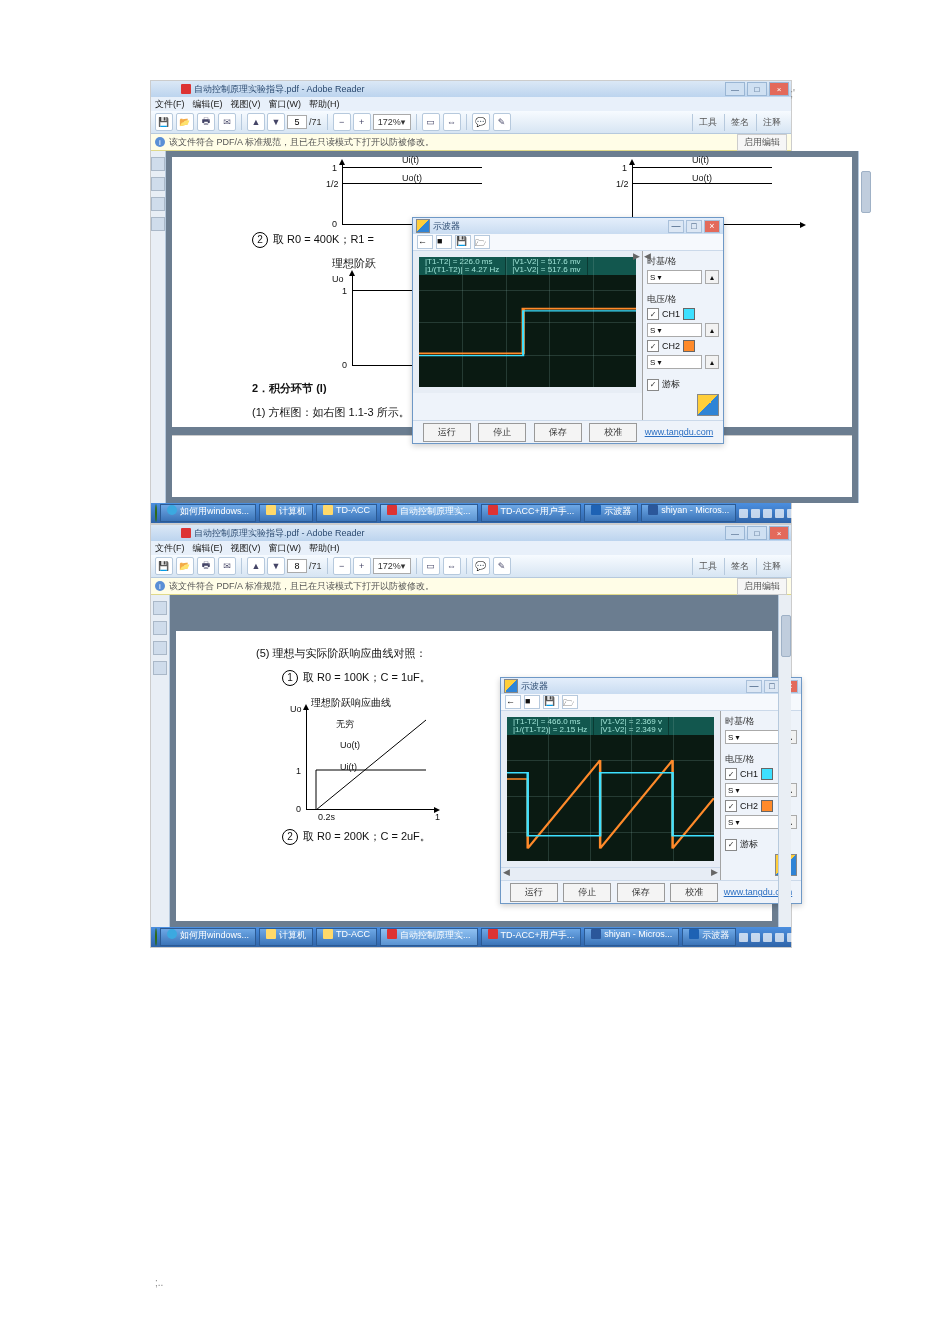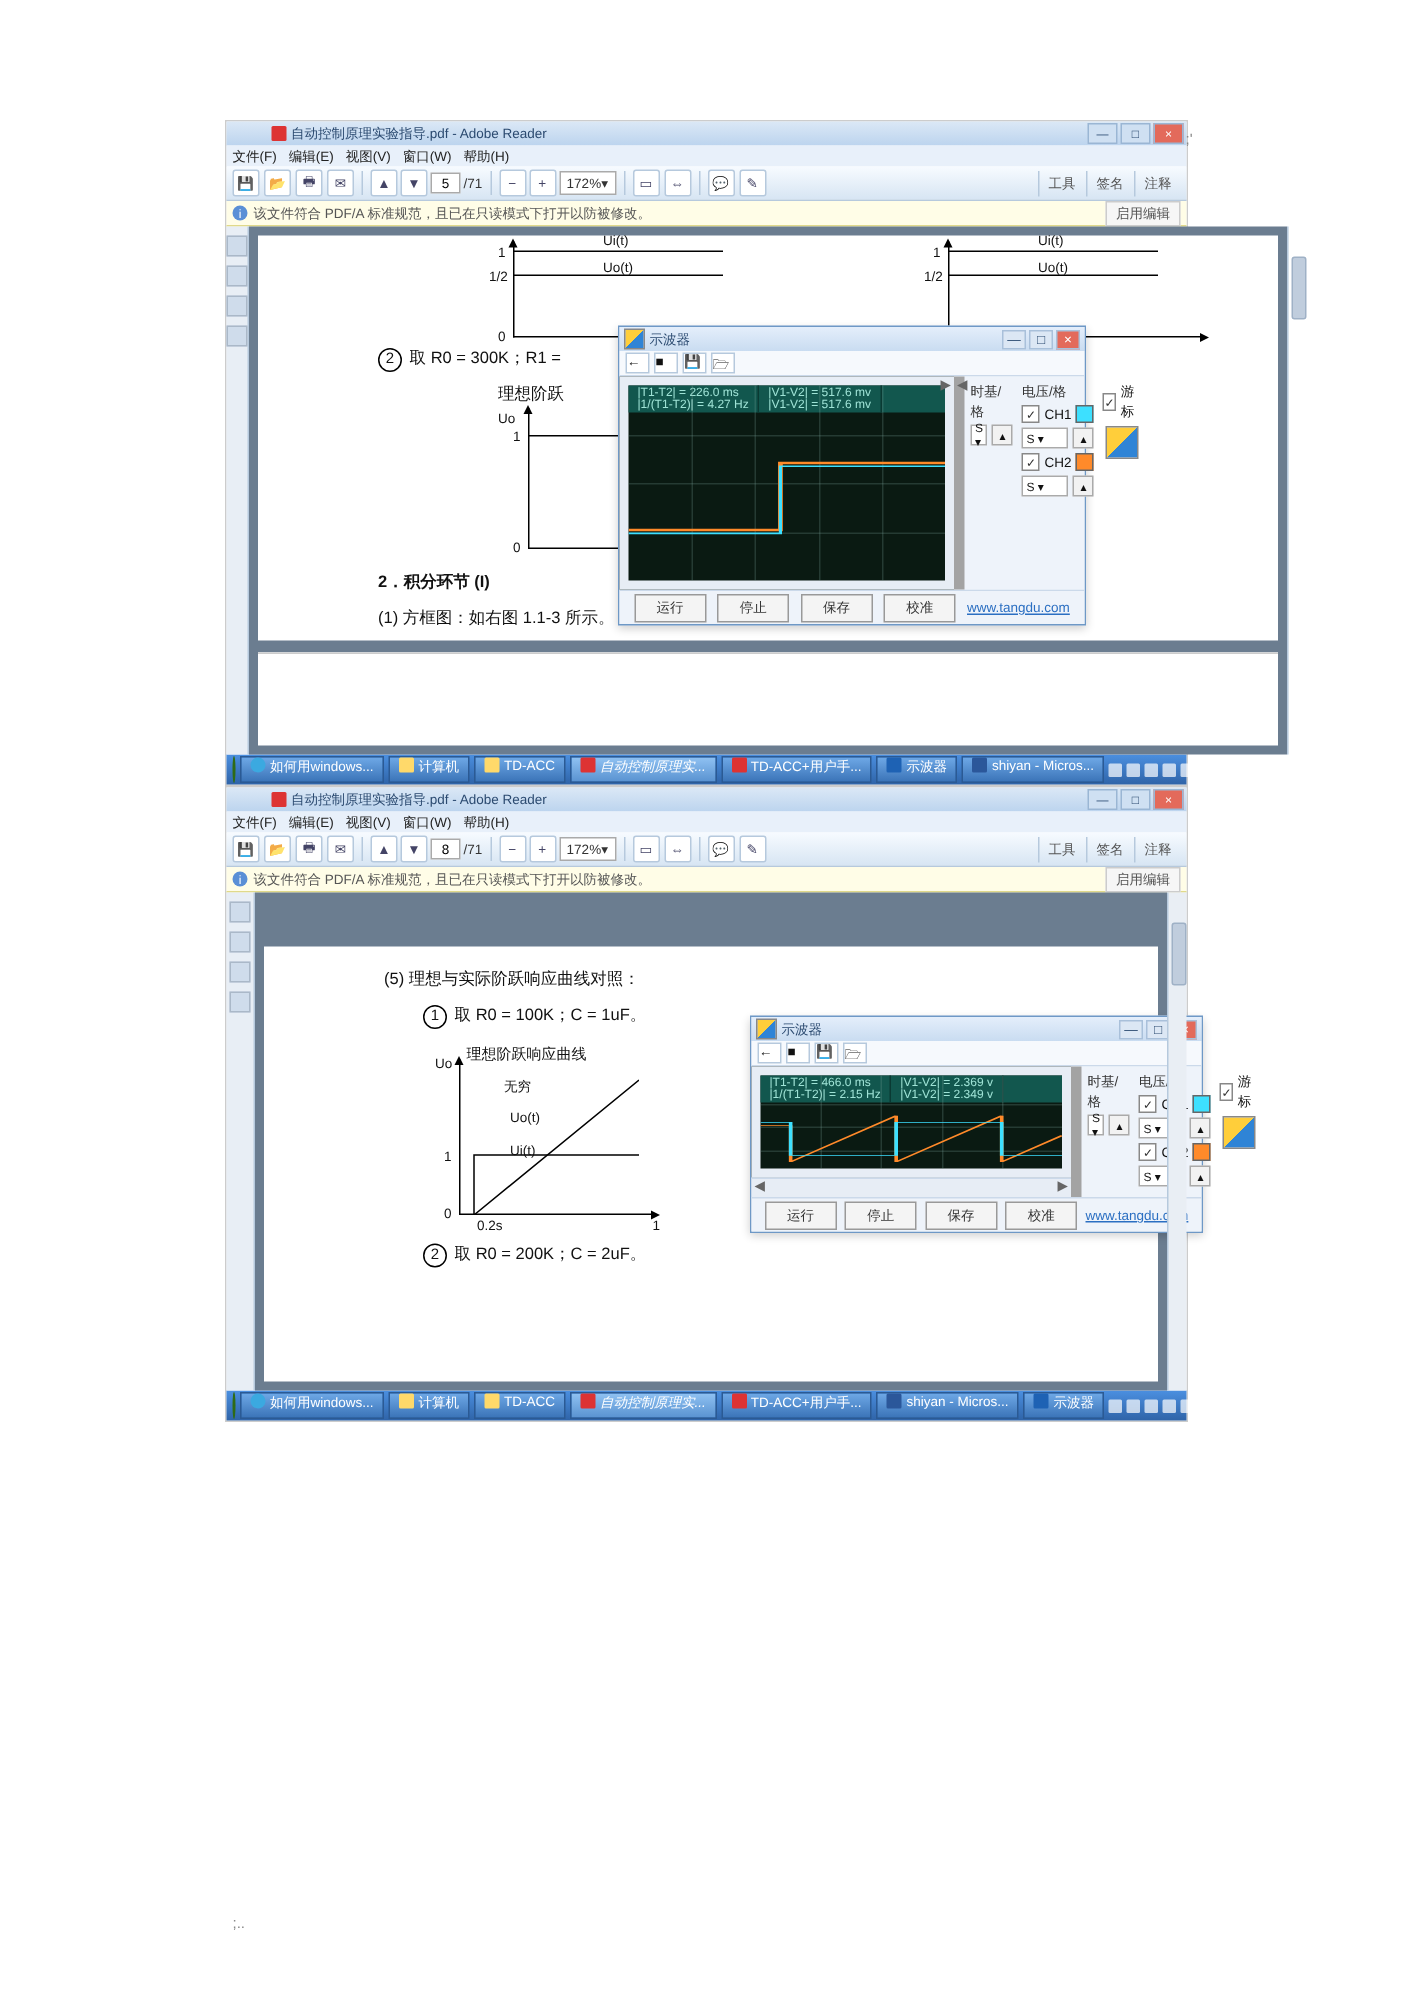--- a/index.html
+++ b/index.html
@@ -116,21 +116,21 @@
   
   .taskbar {
     height:20px;background:linear-gradient(#4b8fe0,#2f64a8);display:flex;align-items:center;padding:0 4px;gap:3px;font-size:9px;color:#fff;
   }
   .start {
     width:20px;height:16px;background:radial-gradient(circle,#7fd13b 25%,#3a8c1d 70%);border-radius:50%;border:1px solid #2f6b16;
   }
   .taskbtn {
     height:16px;padding:0 6px;background:linear-gradient(#6ea8e6,#3b74b8);border:1px solid #2b5a94;display:flex;gap:3px;white-space:nowrap;
   }
-  .taskbtn.active{background:linear-gradient(#8fc1f2,#5a93d1);font-style:italic;}
+  .taskbtn.active{background:linear-gradient(#8fc1f2,#5a93d1);}
   .taskico{width:10px;height:10px;background:#fff;border-radius:1px;display:inline-block;}
   .taskico.pdf{background:#d33;}
   .taskico.word{background:#2b579a;}
   .taskico.folder{background:#ffd96a;}
   .taskico.ie{background:#3ba9e0;border-radius:50%;}
   .taskico.scope{background:#1e62b4;}
   .tray {
     margin-left:auto;display:flex;align-items:center;gap:3px;font-size:8px;color:#fff;
   }
   .tray .t-ico{width:9px;height:9px;background:#fff;opacity:.7;border-radius:1px;}
@@ -184,21 +184,21 @@
   .osc .scope-info{position:absolute;top:0;left:0;right:0;height:18px;background:#12574e;font-size:8px;color:#9fe3d6;display:flex;}
   .osc .scope-info div{padding:1px 6px;border-right:1px solid #0a3a33;line-height:8px;}
   .osc .gridl{position:absolute;left:0;right:0;top:0;bottom:0;}
   .osc .gridl .gh{position:absolute;left:0;right:0;height:1px;background:rgba(120,160,150,.25);}
   .osc .gridl .gv{position:absolute;top:0;bottom:0;width:1px;background:rgba(120,160,150,.25);}
   .osc .trace{position:absolute;pointer-events:none;}
   .osc .hscroll{height:12px;background:#e7edf5;border-top:1px solid #cbd9ea;position:relative;}
   .osc .hscroll::before{content:"◀";position:absolute;left:2px;top:-1px;font-size:9px;color:#666;}
   .osc .hscroll::after{content:"▶";position:absolute;right:2px;top:-1px;font-size:9px;color:#666;}
   .osc .sidep{
-    width:72px;background:#eef3fa;border-left:7px solid #a3a3a3;padding:4px;display:flex;flex-direction:row;gap:6px;
+    width:72px;background:#eef3fa;border-left:1px solid #a3a3a3;padding:4px;display:flex;flex-direction:column;gap:6px;
   }
   .pgroup{border:0;}
   .pgroup .pt{font-size:9px;color:#333;margin-bottom:2px;}
   .row-c{display:flex;align-items:center;gap:3px;margin-bottom:3px;}
   .chk{width:10px;height:10px;border:1px solid #888;background:#fff;display:inline-flex;align-items:center;justify-content:center;font-size:8px;color:#333;}
   .sel{flex:1;height:12px;border:1px solid #aaa;background:#fff;font-size:8px;display:flex;align-items:center;justify-content:space-between;padding:0 2px;}
   .sw{width:10px;height:10px;border:1px solid #666;}
   .spin{width:12px;height:12px;border:1px solid #aaa;background:#f2f2f2;display:flex;align-items:center;justify-content:center;font-size:8px;}
   .osc .btnrow{height:22px;background:#eef3fa;border-top:1px solid #cbd9ea;display:flex;align-items:center;justify-content:space-around;padding:0 6px;}
   .osc .btnrow .btn{padding:2px 14px;border:1px solid #999;background:#f4f4f4;font-size:9px;color:#333;}
@@ -310,21 +310,21 @@
                 <div class="curve2"></div>
               <span class="lbl" style="left:-10px;top:-2px;">1</span>
               <span class="lbl" style="left:-16px;top:14px;">1/2</span>
               <span class="lbl" style="left:60px;top:-10px;">Ui(t)</span>
               <span class="lbl" style="left:60px;top:8px;">Uo(t)</span>
             </div>
           </div>
 
           <div class="midline">
             <span class="num">2</span>
-            <span>取 R0 = 300K；R1 =</span>
+            <span>取 R0 = 400K；R1 =</span>
           </div>
 
           <div class="midline" style="margin-left:110px;">理想阶跃</div>
           <div style="position:relative;">
             <span class="lbl" style="position:absolute;left:110px;top:-2px;">Uo</span>
             <div class="axis2">
               <div class="yline"></div>
                 <div class="xline"></div>
                 <div class="arrx"></div>
                 <div class="arry"></div>

